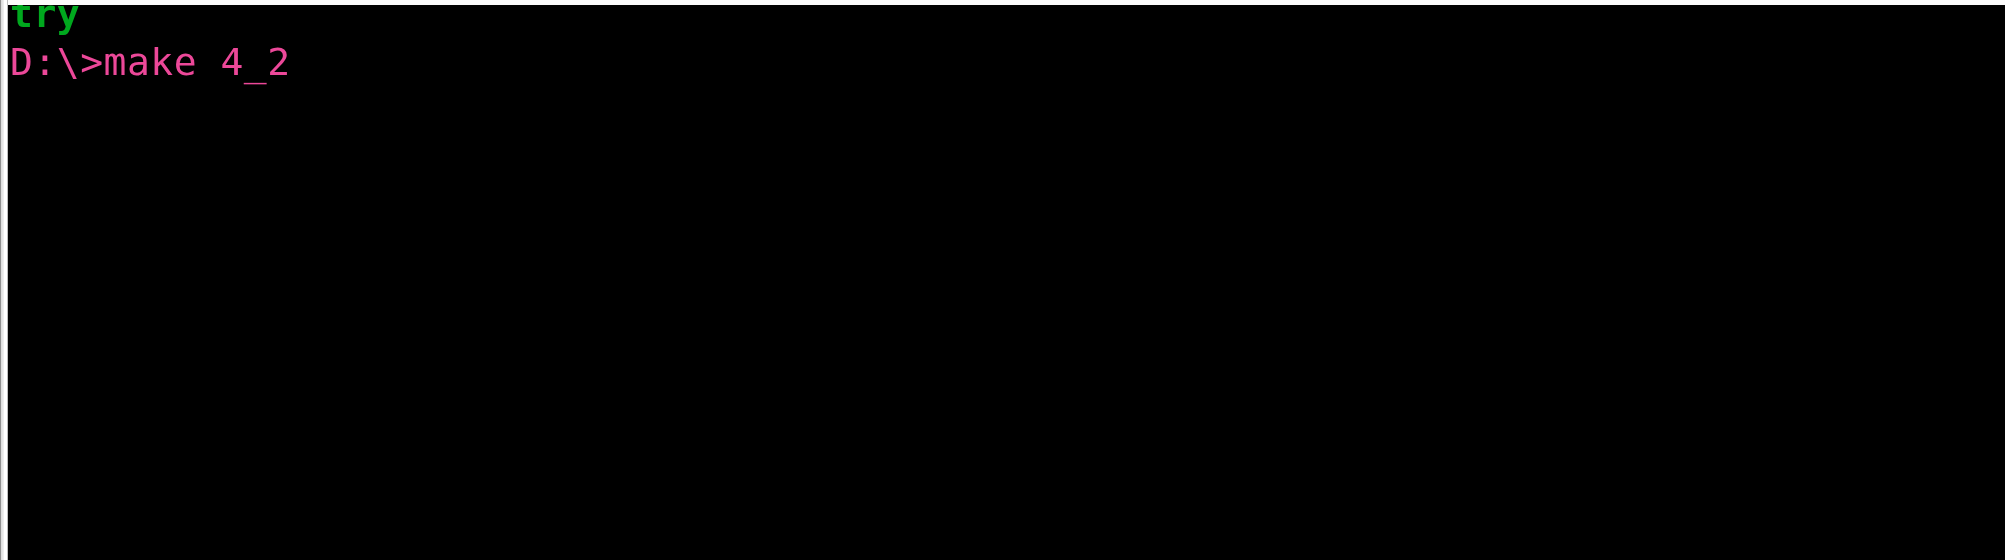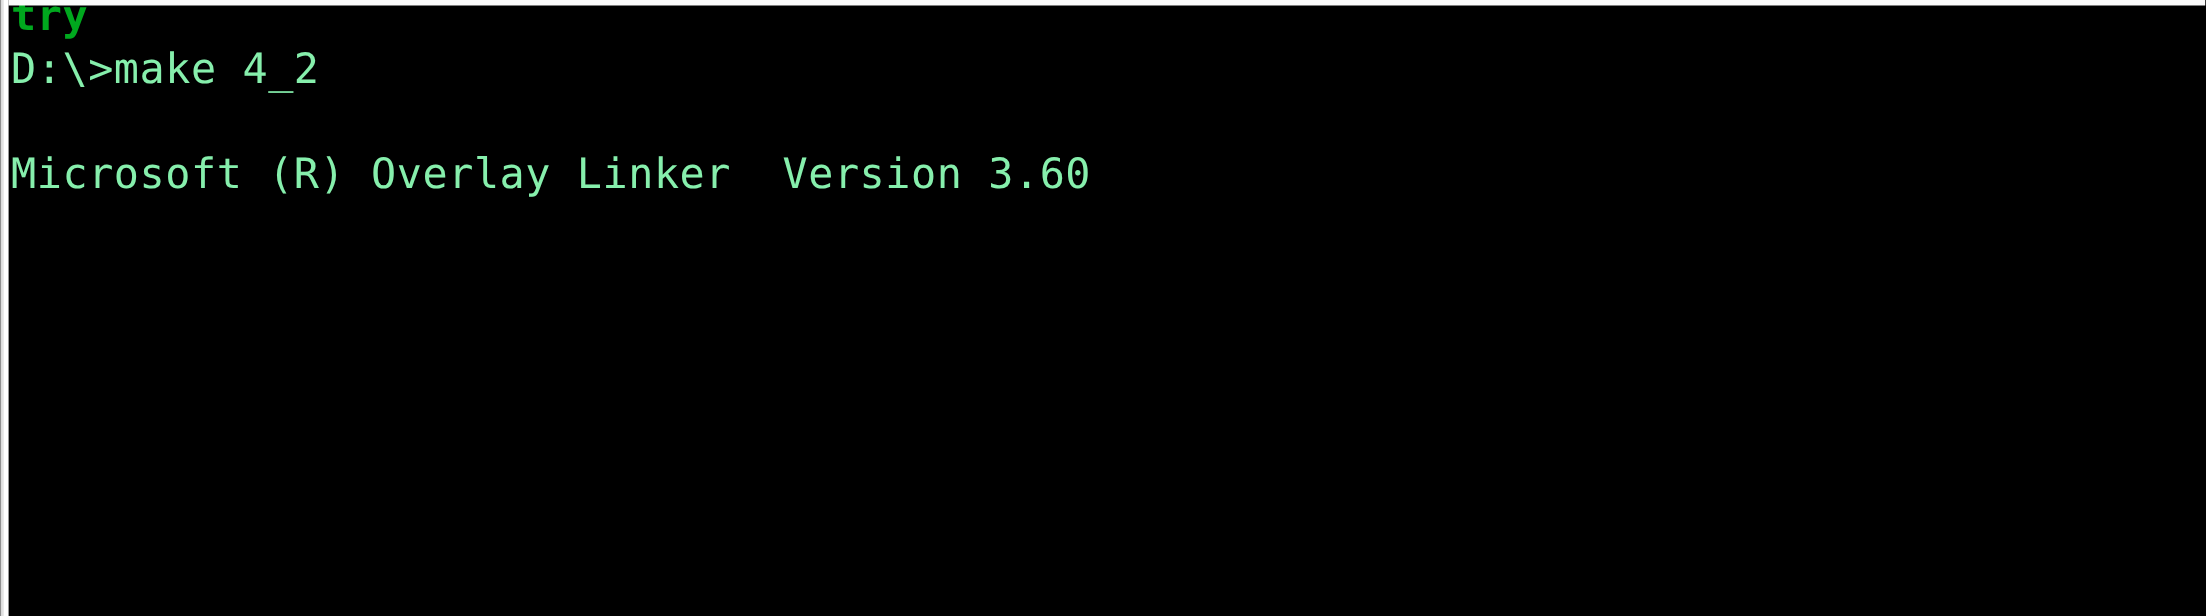--- a/index.html
+++ b/index.html
@@ -61,21 +61,21 @@
   }
 
   .term-line {
     position: absolute;
     left: 10px;
     white-space: pre;
     font-family: "DejaVu Sans Mono", "Liberation Mono", monospace;
     font-size: 38px;
     line-height: 40px;
     letter-spacing: 0.5px;
-    color: #86efac;
+    color: #ec4899;
     font-weight: normal;
     -webkit-font-smoothing: none;
   }
 
   .term-line.green {
     color: #00a81e;
     font-weight: bold;
   }
 
   
@@ -95,21 +95,20 @@
 <div id="console-window">
 
   <div id="terminal-screen">
 
     <div class="term-line green" id="line-try">try</div>
 
     <div class="term-line" id="line-make">D:\&gt;make 4_2</div>
 
     <div class="term-line" id="line-blank-1"></div>
 
-    <div class="term-line" id="line-linker">Microsoft (R) Overlay Linker  Version 3.60</div>
 
 
     <div class="term-line" id="line-blank-2"></div>
 
 
     <div class="term-line" id="line-blank-3"></div>
 
 
   </div>
 

